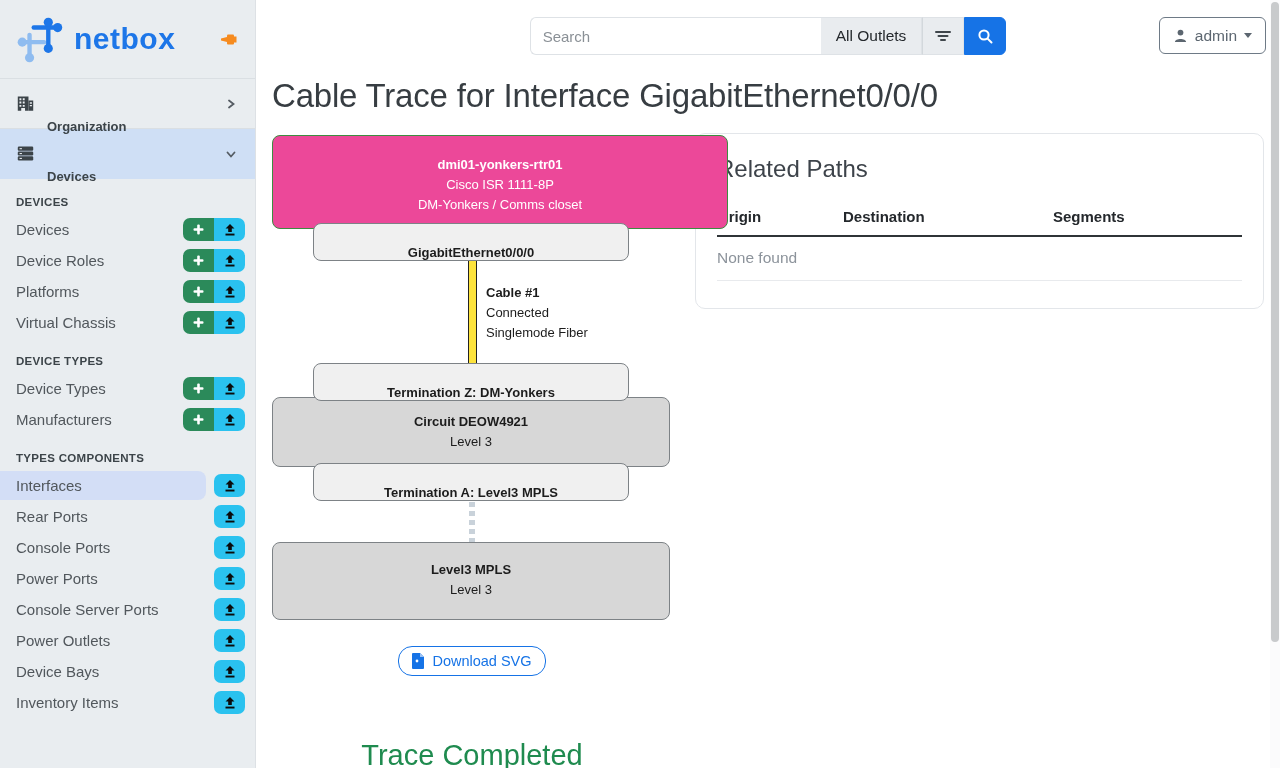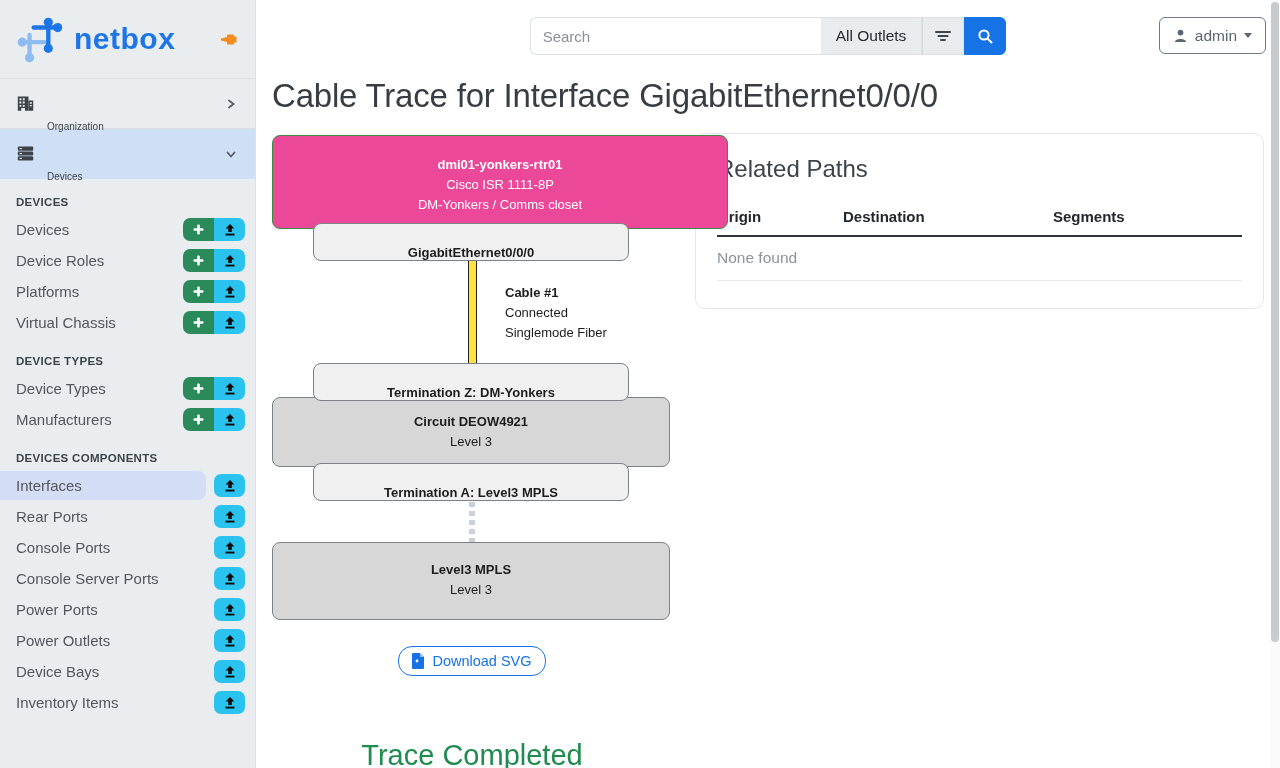--- a/index.html
+++ b/index.html
@@ -10,21 +10,21 @@
   
   .sidebar { width:256px; height:768px; background:#e9edf0; border-right:1px solid #dde1e5;
     flex:none; position:relative; }
   .logo-row { height:78px; display:flex; align-items:center; padding:0 18px 0 16px; }
   .logo-text { font-size:30px; font-weight:700; color:#1d76e8; letter-spacing:.5px; margin-left:8px; }
   .pin { margin-left:auto; cursor:pointer; }
   .nav-groups { border-top:1px solid #dadfe3; }
   .nav-group { height:50px; display:flex; align-items:center; padding:0 18px 0 16px;
     border-bottom:1px solid #dadfe3; cursor:pointer; }
   .nav-group.active { background:#cfdff5; border-bottom-color:#cfdff5; }
-  .nav-group .glabel { font-size:10px; font-weight:400; color:#3c4449; margin-left:12px;margin-top:45px; }
+  .nav-group .glabel { font-size:13px; font-weight:700; color:#3c4449; margin-left:12px;margin-top:45px; }
   .nav-group .chev { margin-left:auto; }
   .section-header { padding:17px 16px 6px 16px; font-size:11.5px; font-weight:700;
     color:#3c4449; letter-spacing:.3px; }
   .nav-sub { height:31px; display:flex; align-items:center; padding-left:16px;
     position:relative; cursor:pointer; }
   .nav-sub .slabel { font-size:15px; color:#51575c; position:relative; z-index:1; }
   .active-bg { position:absolute; left:0; top:1px; bottom:1px; width:206px;
     background:#d3def6; border-radius:0 8px 8px 0; }
   .actions { position:absolute; right:10px; top:4px; display:flex; }
   .abtn { width:31px; height:23px; border:none; display:flex; align-items:center;
@@ -68,21 +68,21 @@
     display:flex; align-items:flex-end; justify-content:center; font-weight:700; }
   .node-iface { top:88px; }
   .node-termz { top:228px; }
   .node-terma { top:328px; }
   .node-wide { left:0; width:398px; background:#d7d7d7; z-index:1; line-height:20px; }
   .node-circuit { top:262px; height:70px; padding-top:14px; }
   .node-far { top:407px; height:78px; padding-top:17px; z-index:2; }
   .bname { font-weight:700; }
   .cable-line { position:absolute; left:196px; top:126px; width:9px; height:102px;
     background:#fde33c; border-left:1.5px solid #222; border-right:1.5px solid #222; z-index:2; }
-  .cable-label { position:absolute; left:233px; top:148px; text-align:left; line-height:20px; z-index:4; }
+  .cable-label { position:absolute; left:214px; top:148px; text-align:left; line-height:20px; z-index:4; }
   .cable-label .cname { font-weight:700; }
   .dash-line { position:absolute; left:197px; top:367px; width:6px; height:40px;
     background:repeating-linear-gradient(180deg,#c9d2da 0 5px,transparent 5px 9px); }
   .dl-row { position:absolute; left:0; top:511px; width:100%; display:flex; justify-content:center; }
   .dl-btn { display:flex; align-items:center; gap:7px; border:1px solid #1673e6; border-radius:14px;
     background:#fff; color:#1673e6; font-size:14.5px; padding:6px 13px; cursor:pointer; }
   .trace-status { position:absolute; left:0; top:604px; width:100%; text-align:center;
     font-size:29px; color:#1f8b4f; }
 
   
@@ -271,21 +271,21 @@
         </button>
       <button class="abtn import">
           <svg width="14" height="14" viewBox="0 0 14 14" fill="#0b0b0b">
             <path d="M7 1 L11.5 5.5 H8.8 V9 H5.2 V5.5 H2.5 Z"></path>
             <rect x="2.5" y="10.6" width="9" height="1.9"></rect>
           </svg>
         </button>
     </span>
   </div>
 
-  <div class="section-header">DEVICES COMPONENTS</div>
+  <div class="section-header">TYPES COMPONENTS</div>
 
   <div class="nav-sub">
     <span class="active-bg"></span>
     <span class="slabel">Interfaces</span>
     <span class="actions">
       <button class="abtn import solo">
           <svg width="14" height="14" viewBox="0 0 14 14" fill="#0b0b0b">
             <path d="M7 1 L11.5 5.5 H8.8 V9 H5.2 V5.5 H2.5 Z"></path>
             <rect x="2.5" y="10.6" width="9" height="1.9"></rect>
           </svg>
@@ -308,32 +308,32 @@
     <span class="actions">
       <button class="abtn import solo">
           <svg width="14" height="14" viewBox="0 0 14 14" fill="#0b0b0b">
             <path d="M7 1 L11.5 5.5 H8.8 V9 H5.2 V5.5 H2.5 Z"></path>
             <rect x="2.5" y="10.6" width="9" height="1.9"></rect>
           </svg>
         </button>
     </span>
   </div>
   <div class="nav-sub">
+    <span class="slabel">Power Ports</span>
+    <span class="actions">
+      <button class="abtn import solo">
+          <svg width="14" height="14" viewBox="0 0 14 14" fill="#0b0b0b">
+            <path d="M7 1 L11.5 5.5 H8.8 V9 H5.2 V5.5 H2.5 Z"></path>
+            <rect x="2.5" y="10.6" width="9" height="1.9"></rect>
+          </svg>
+        </button>
+    </span>
+  </div>
+  <div class="nav-sub">
     <span class="slabel">Console Server Ports</span>
-    <span class="actions">
-      <button class="abtn import solo">
-          <svg width="14" height="14" viewBox="0 0 14 14" fill="#0b0b0b">
-            <path d="M7 1 L11.5 5.5 H8.8 V9 H5.2 V5.5 H2.5 Z"></path>
-            <rect x="2.5" y="10.6" width="9" height="1.9"></rect>
-          </svg>
-        </button>
-    </span>
-  </div>
-  <div class="nav-sub">
-    <span class="slabel">Power Ports</span>
     <span class="actions">
       <button class="abtn import solo">
           <svg width="14" height="14" viewBox="0 0 14 14" fill="#0b0b0b">
             <path d="M7 1 L11.5 5.5 H8.8 V9 H5.2 V5.5 H2.5 Z"></path>
             <rect x="2.5" y="10.6" width="9" height="1.9"></rect>
           </svg>
         </button>
     </span>
   </div>
   <div class="nav-sub">

